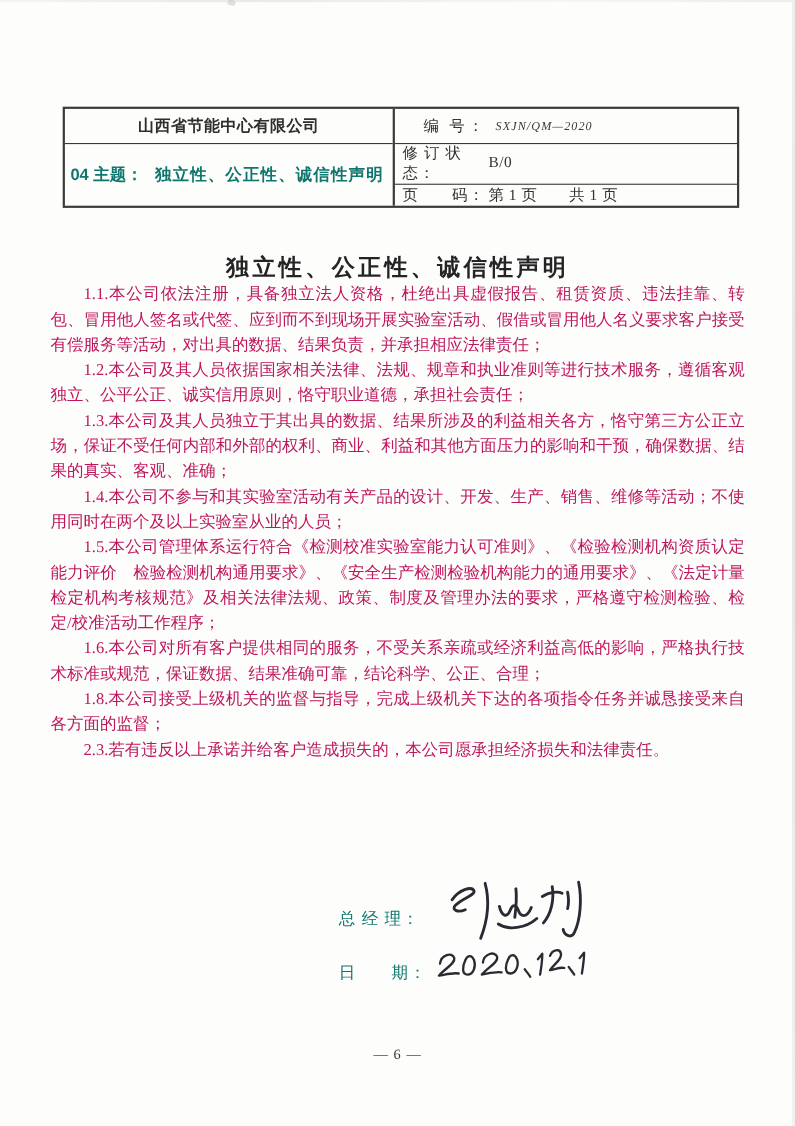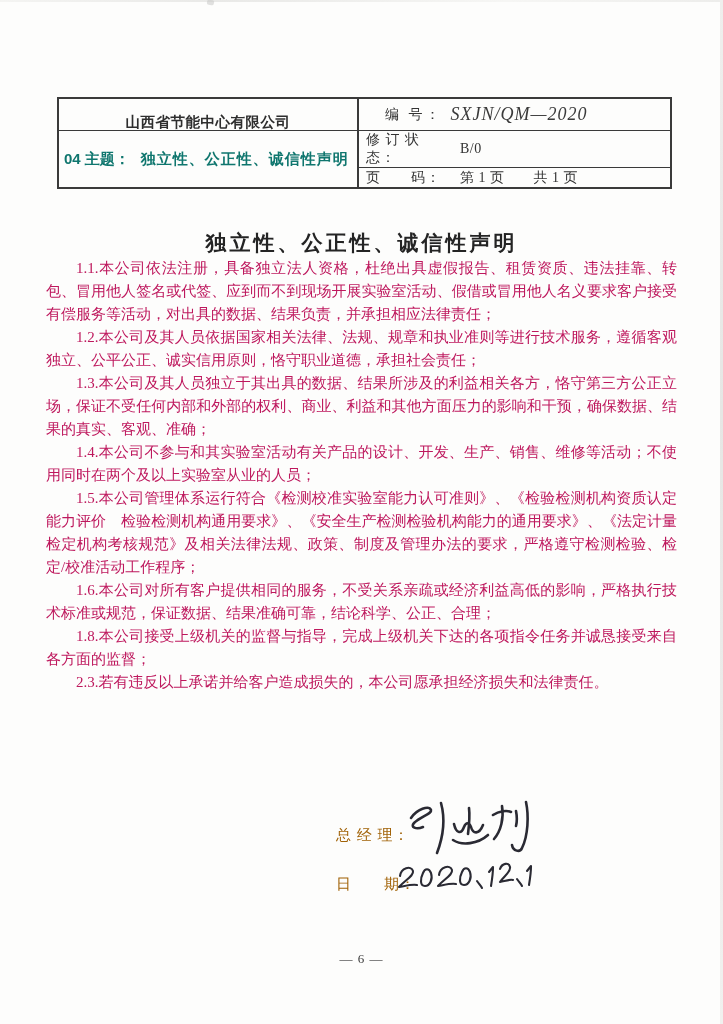--- a/index.html
+++ b/index.html
@@ -19,63 +19,63 @@
 
   
   .doc-table {
     position:absolute; left:57px; top:97px; width:615px; height:92px;
     border:2px solid #3a3a3a; box-sizing:border-box; display:flex;
     background:transparent;
   }
   .t-left { width:300px; border-right:2px solid #3a3a3a; display:flex; flex-direction:column; box-sizing:border-box; }
   .t-left-top {
     height:32px; border-bottom:1.5px solid #3a3a3a; box-sizing:border-box;
-    display:flex; flex-direction:column; justify-content:flex-end; text-align:center;
+    display:flex; flex-direction:column; justify-content:center; text-align:center;
   }
   .company-name {
     font-family:"Liberation Sans","DejaVu Sans",sans-serif;
     font-weight:bold; font-size:14.5px; line-height:16px; letter-spacing:.5px; color:#2e2e2e;
   }
   .manual-title {
     font-family:"Liberation Sans","DejaVu Sans",sans-serif;
     font-weight:bold; font-size:14px; line-height:14px; letter-spacing:4px; color:#2e2e2e;
   }
   .t-left-bottom {
     flex:1; display:flex; align-items:center; padding-left:5px;
     font-family:"Liberation Sans","DejaVu Sans",sans-serif;
     font-weight:bold; font-size:15px; color:#0f766e;
   }
   .subject-value { margin-left:11px; letter-spacing:1px; }
 
   .t-right { flex:1; display:flex; flex-direction:column; }
   .t-row { display:flex; align-items:center; box-sizing:border-box; font-size:14px; color:#333; }
   .t-row1 { height:32px; border-bottom:1.5px solid #3a3a3a; padding-left:26px; }
-  .t-rowN { flex:1; border-bottom:1.5px solid #3a3a3a; padding-left:7px;gap:16px; }
+  .t-rowN { flex:1; border-bottom:1.5px solid #3a3a3a; padding-left:7px; }
   .t-rowLast { border-bottom:none; }
   .doc-no-label { letter-spacing:3px; }
   .doc-no-value {
-    margin-left:8px; font-style:italic; font-size:18px; letter-spacing:1px; color:#3a3a3a;
+    margin-left:8px; font-style:italic; font-size:11px; letter-spacing:1px; color:#3a3a3a;
     font-family:"Liberation Serif","DejaVu Serif",serif;
   }
   .row-label { display:inline-block; width:78px; letter-spacing:1px; }
   .row-value { letter-spacing:.5px; }
 
   
   .doc-title {
     position:absolute; left:0; top:229px; width:100%; text-align:center;
     font-size:21px; font-weight:bold; letter-spacing:3px; color:#242424;
   }
   .doc-body {
     position:absolute; left:46px; top:257px; width:631px;
     font-size:15px; line-height:23px; text-align:justify; color:#be185d;
   }
   .doc-body p { margin:0; text-indent:2em; }
 
   
-  .sig-label { position:absolute; left:336px; font-size:15px; color:#a16207; letter-spacing:1px; }
+  .sig-label { position:absolute; left:308px; font-size:15px; color:#0f766e; letter-spacing:1px; }
   .sig-label-manager { top:826px; }
   .sig-label-date { top:875px; }
   .sig-svg { position:absolute; left:399px; top:798px; }
   .date-svg { position:absolute; left:392px; top:860px; }
   .ink { stroke:#2a2a33; fill:none; stroke-linecap:round; stroke-linejoin:round; }
 
   
   .page-footer {
     position:absolute; left:0; top:951px; width:100%; text-align:center;
     font-size:13px; letter-spacing:1px; color:#3a3a3a;

